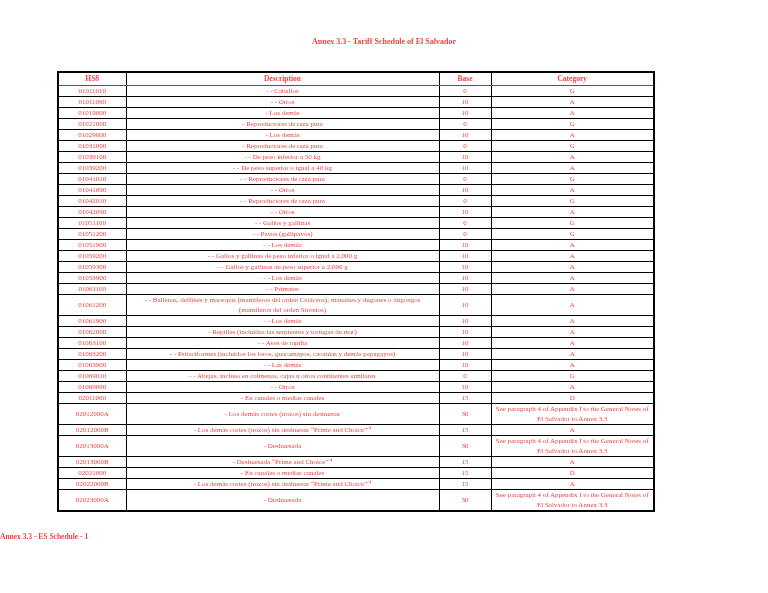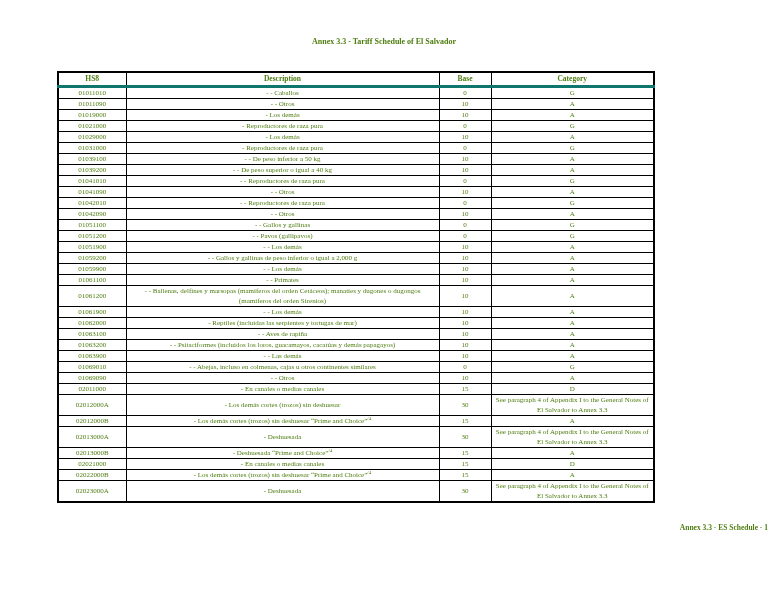--- a/index.html
+++ b/index.html
@@ -6,21 +6,21 @@
     margin: 0;
     padding: 0;
     background: #ffffff;
   }
   .page {
     position: relative;
     width: 768px;
     height: 593px;
     background: #ffffff;
     font-family: "Liberation Serif", "DejaVu Serif", serif;
-    color: #4d7c0f;
+    color: #ef4444;
     overflow: hidden;
   }
   .doc-title {
     padding-top: 37px;
     text-align: center;
     font-weight: bold;
     font-size: 8px;
     line-height: 10px;
   }
   table.tariff {
@@ -36,33 +36,33 @@
     line-height: 10px;
     padding: 0 2px;
     vertical-align: middle;
     overflow: hidden;
   }
   table.tariff th {
     font-size: 7.5px;
     font-weight: bold;
     height: 12px;
     text-align: center;
-    border-bottom: 3px solid #0f766e;
+    border-bottom: 1px solid #0f766e;
   }
   td.c-hs8, td.c-base, td.c-cat { text-align: center; }
   td.c-desc { text-align: center; padding-left: 3px; }
   td.c-cat { padding: 0 4px; }
   sup.fnote {
     font-size: 5px;
     line-height: 0;
     vertical-align: super;
   }
   .doc-footer {
     margin-top: 20px;
-    text-align: right;
+    text-align: left;
     font-weight: bold;
     font-size: 7.5px;
     line-height: 10px;
   }
 </style>
 </head>
 <body>
 
 <div class="page">
 
@@ -174,20 +174,26 @@
           <td class="c-base">10</td>
           <td class="c-cat">A</td>
         </tr>
         <tr>
           <td class="c-hs8">01059200</td>
           <td class="c-desc"><span>- - Gallos y gallinas de peso inferior o igual a 2,000 g</span></td>
           <td class="c-base">10</td>
           <td class="c-cat">A</td>
         </tr>
         <tr>
+          <td class="c-hs8">01059300</td>
+          <td class="c-desc"><span>- - Gallos y gallinas de peso superior a 2,000 g</span></td>
+          <td class="c-base">10</td>
+          <td class="c-cat">A</td>
+        </tr>
+        <tr>
           <td class="c-hs8">01059900</td>
           <td class="c-desc"><span>- - Los demás</span></td>
           <td class="c-base">10</td>
           <td class="c-cat">A</td>
         </tr>
         <tr>
           <td class="c-hs8">01061100</td>
           <td class="c-desc"><span>- - Primates</span></td>
           <td class="c-base">10</td>
           <td class="c-cat">A</td>

